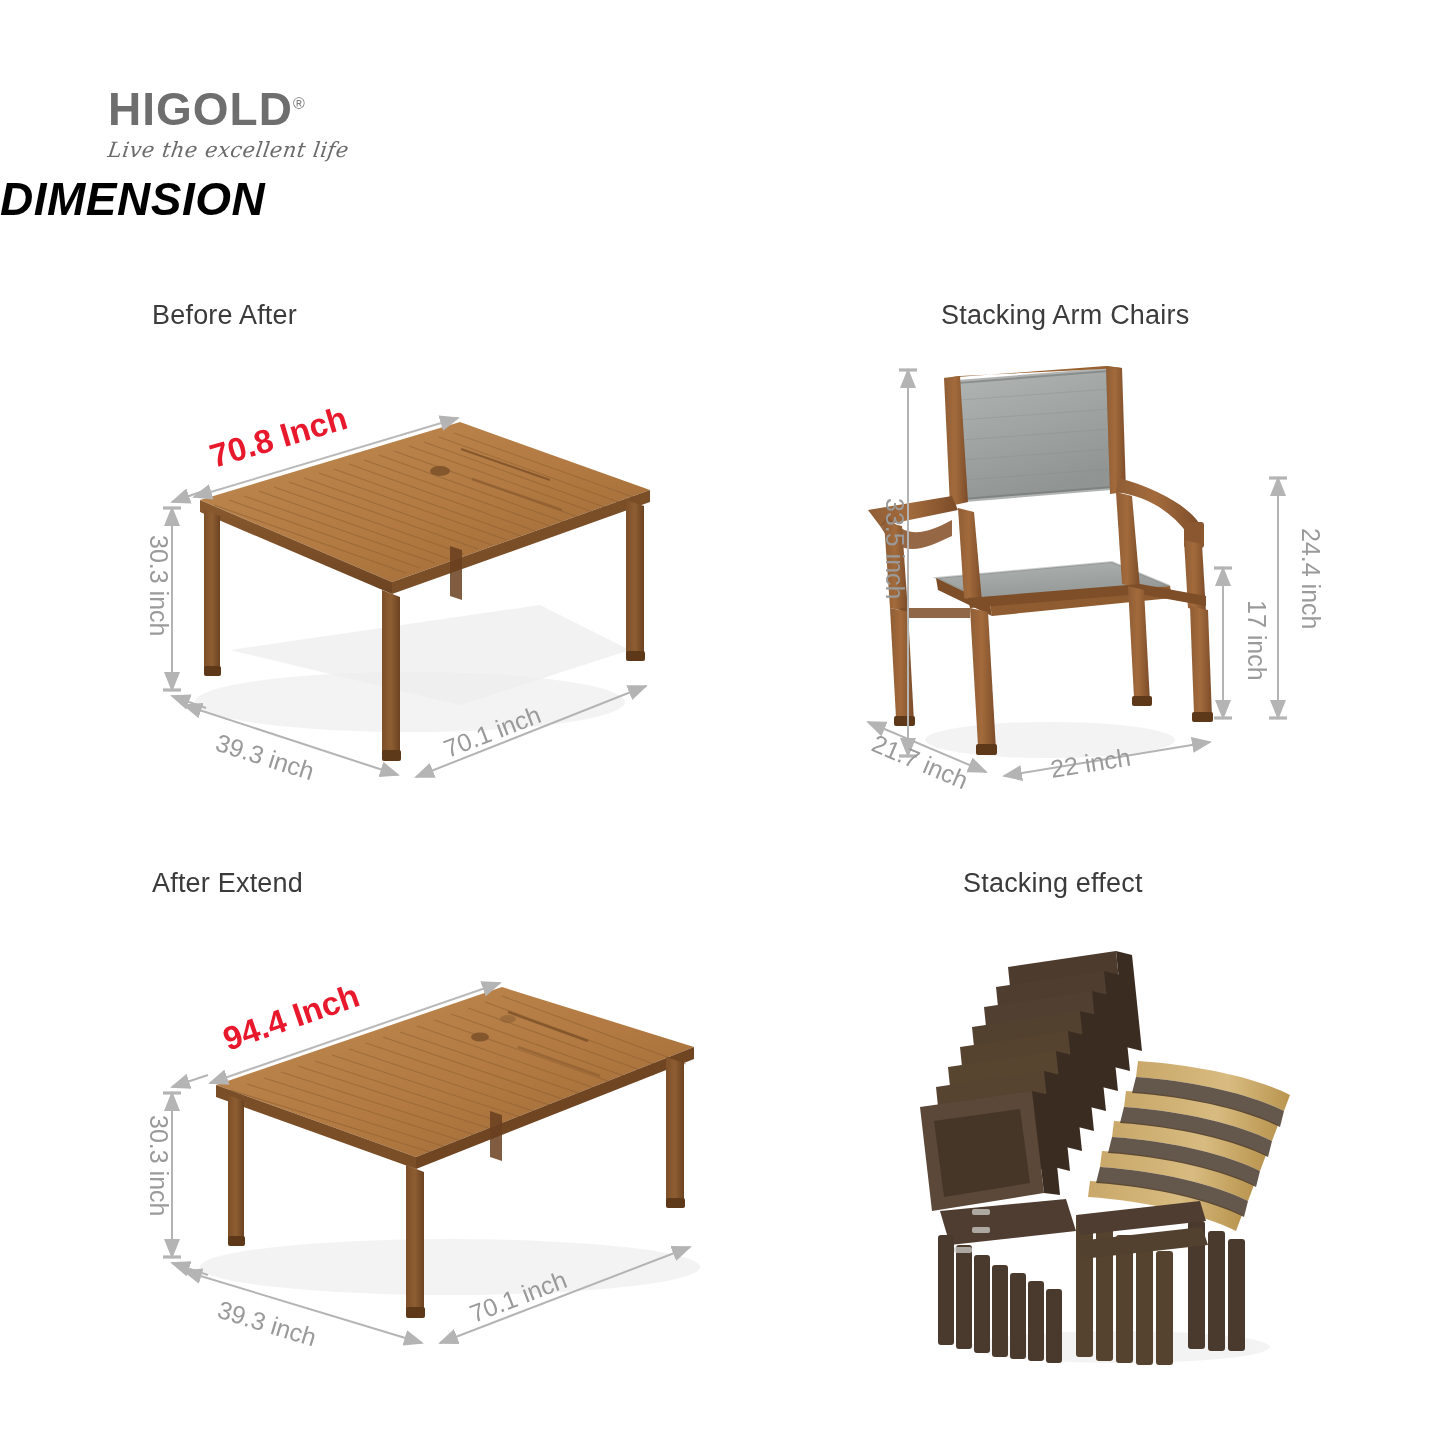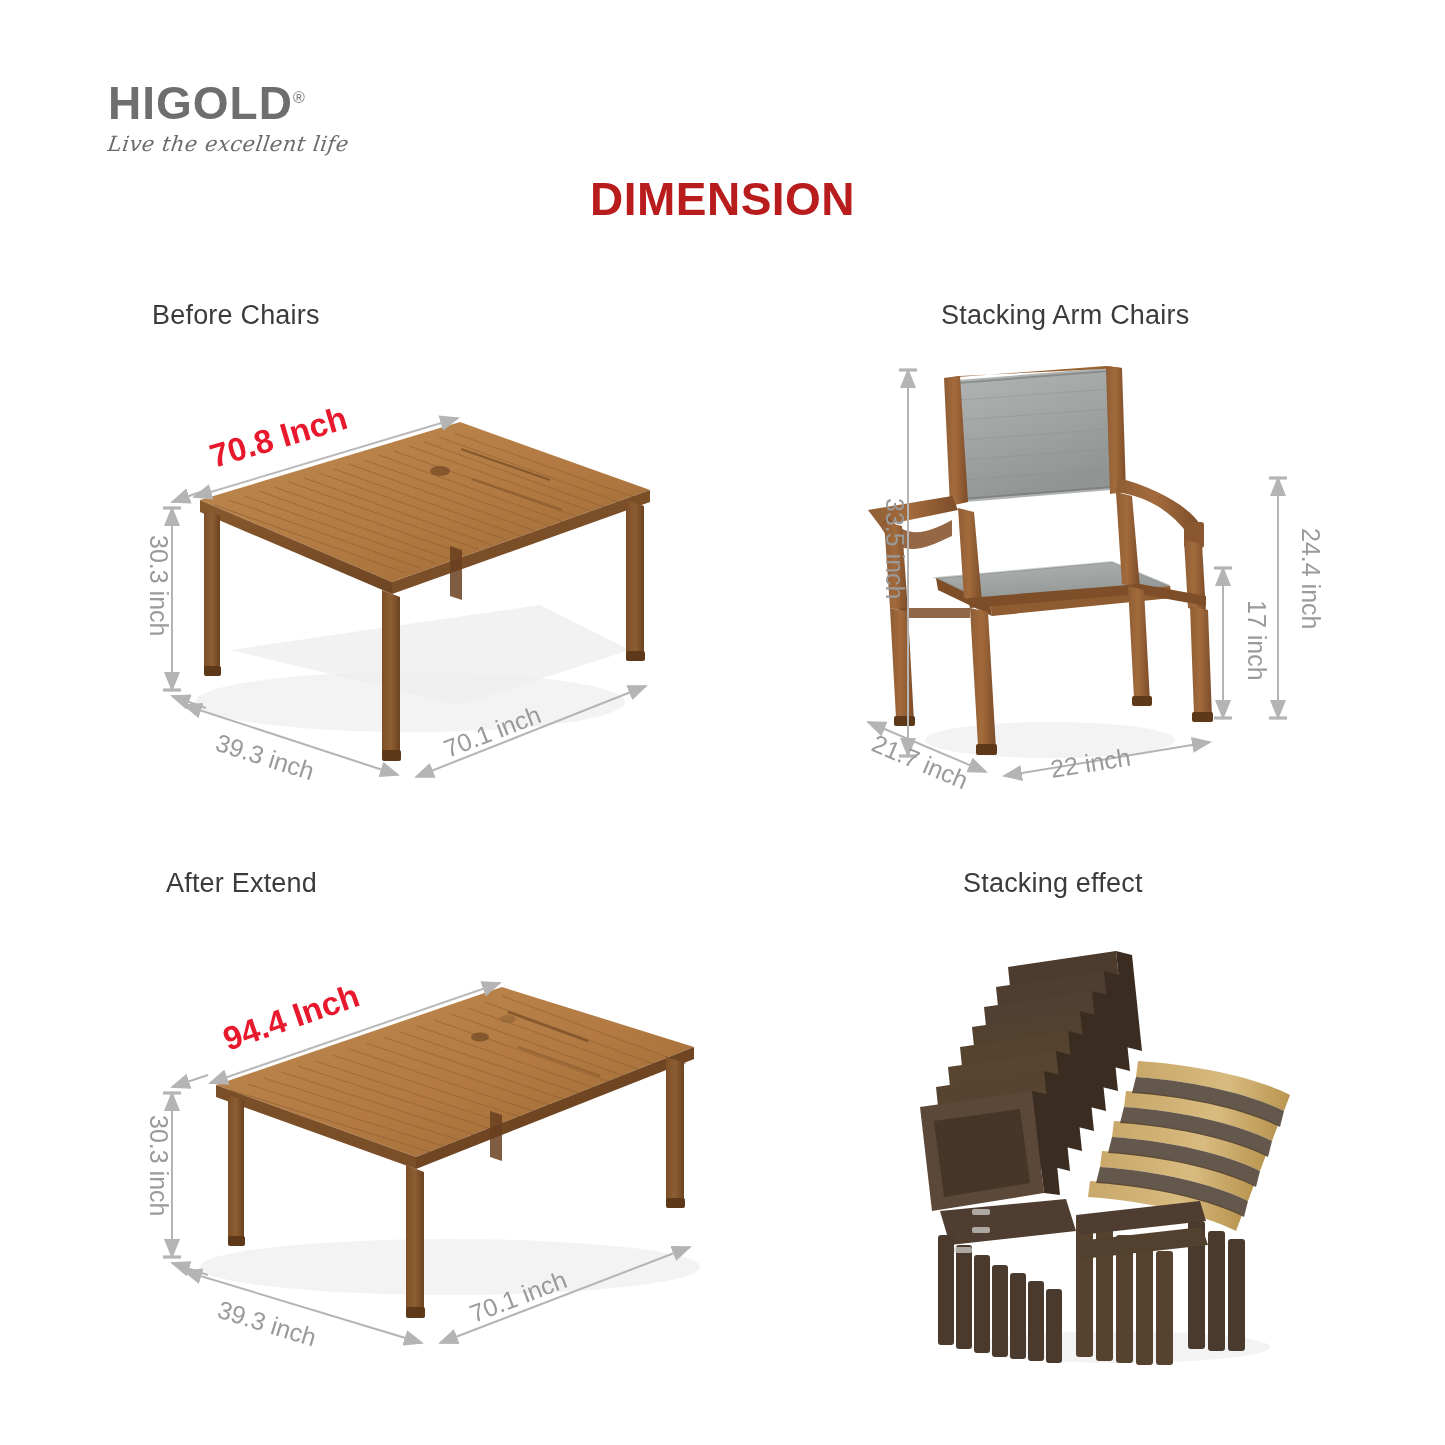--- a/index.html
+++ b/index.html
@@ -6,47 +6,47 @@
   body{
     width:1445px;height:1445px;
     background:#ffffff;
     font-family:"Liberation Sans", sans-serif;
     overflow:hidden;
     position:relative;
   }
   .page{position:absolute;inset:0;}
 
   
-  .logo{position:absolute;left:108px;top:80px;width:330px;height:100px;}
+  .logo{position:absolute;left:108px;top:86px;width:330px;height:100px;}
   .logo-word{
     font-family:"Liberation Sans", sans-serif;
     font-weight:bold;font-size:46px;letter-spacing:1px;
     color:#6e6e6e;line-height:1;
   }
   .logo-reg{font-size:16px;vertical-align:super;font-weight:normal;color:#7a7a7a;}
   .logo-tag{
     margin-top:6px;
     font-family:"DejaVu Serif", serif;
     font-style:italic;font-size:21px;color:#6b6b6b;
     letter-spacing:0.5px;
     transform:skewX(-8deg);
     transform-origin:left center;
   }
 
   
   .title{
-    position:absolute;left:0;right:0;top:172px;text-align:center;
-    font-weight:bold;font-size:46px;letter-spacing:0.5px;color:#b91c1c;
+    position:absolute;left:0;right:0;top:172px;
+    font-weight:bold;font-size:46px;letter-spacing:0.5px;color:#000000;font-style:italic;
   }
 
   
   .sec-label{position:absolute;font-size:27px;color:#3b3b3b;letter-spacing:0.2px;}
   #lbl-before{left:152px;top:300px;}
   #lbl-chairs{left:941px;top:300px;}
-  #lbl-after{left:152px;top:868px;margin-left:14px;}
+  #lbl-after{left:152px;top:868px;}
   #lbl-stack{left:963px;top:868px;}
 
   
   .quad{position:absolute;}
   #q-tl{left:110px;top:350px;width:600px;height:470px;}
   #q-tr{left:840px;top:350px;width:520px;height:470px;}
   #q-bl{left:110px;top:915px;width:640px;height:470px;}
   #q-br{left:880px;top:915px;width:470px;height:470px;}
 
   svg{display:block;overflow:visible;}
@@ -73,21 +73,21 @@
 
   <div class="logo">
     <div class="logo-word">
       <span>HIGOLD</span><span class="logo-reg">®</span>
     </div>
     <div class="logo-tag">Live the excellent life</div>
   </div>
 
   <div class="title">DIMENSION</div>
 
-  <div class="sec-label" id="lbl-before">Before Chairs</div>
+  <div class="sec-label" id="lbl-before">Before After</div>
   <div class="sec-label" id="lbl-chairs">Stacking Arm Chairs</div>
   <div class="sec-label" id="lbl-after">After Extend</div>
   <div class="sec-label" id="lbl-stack">Stacking effect</div>
 
   <div class="quad" id="q-tl">
     <svg width="600" height="470" viewBox="0 0 600 470">
       <defs>
         <linearGradient id="topWood" x1="0" y1="0" x2="1" y2="1">
           <stop offset="0%" stop-color="#c08a51"></stop>
           <stop offset="55%" stop-color="#b27a42"></stop>

